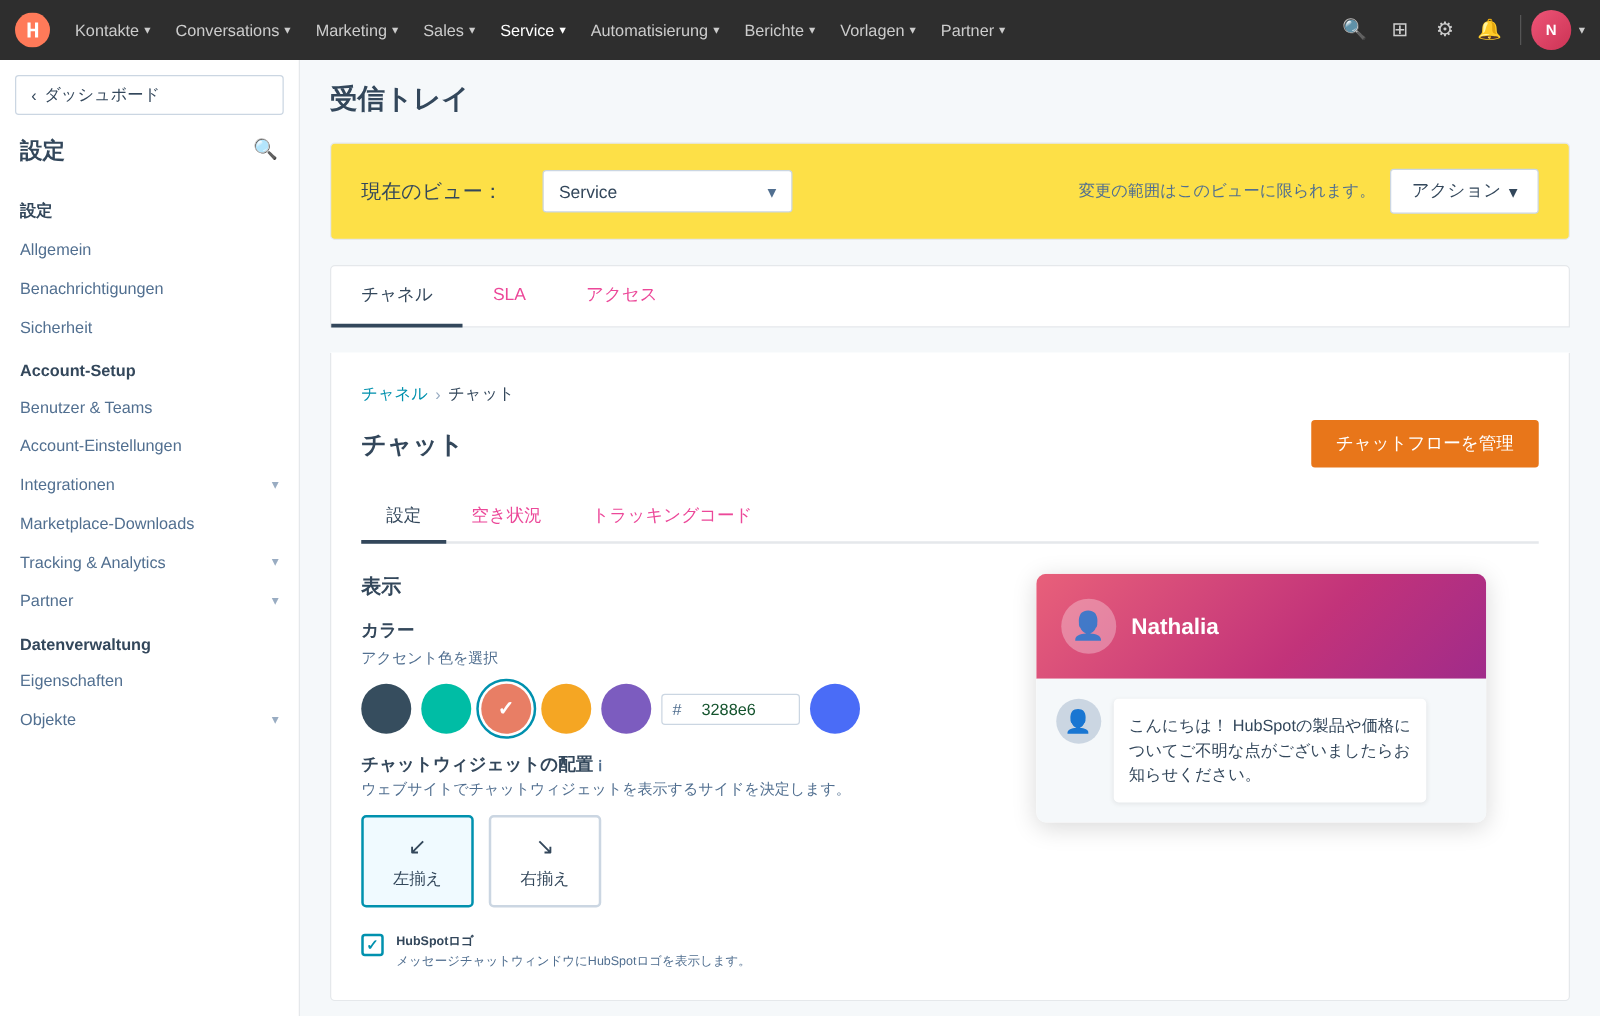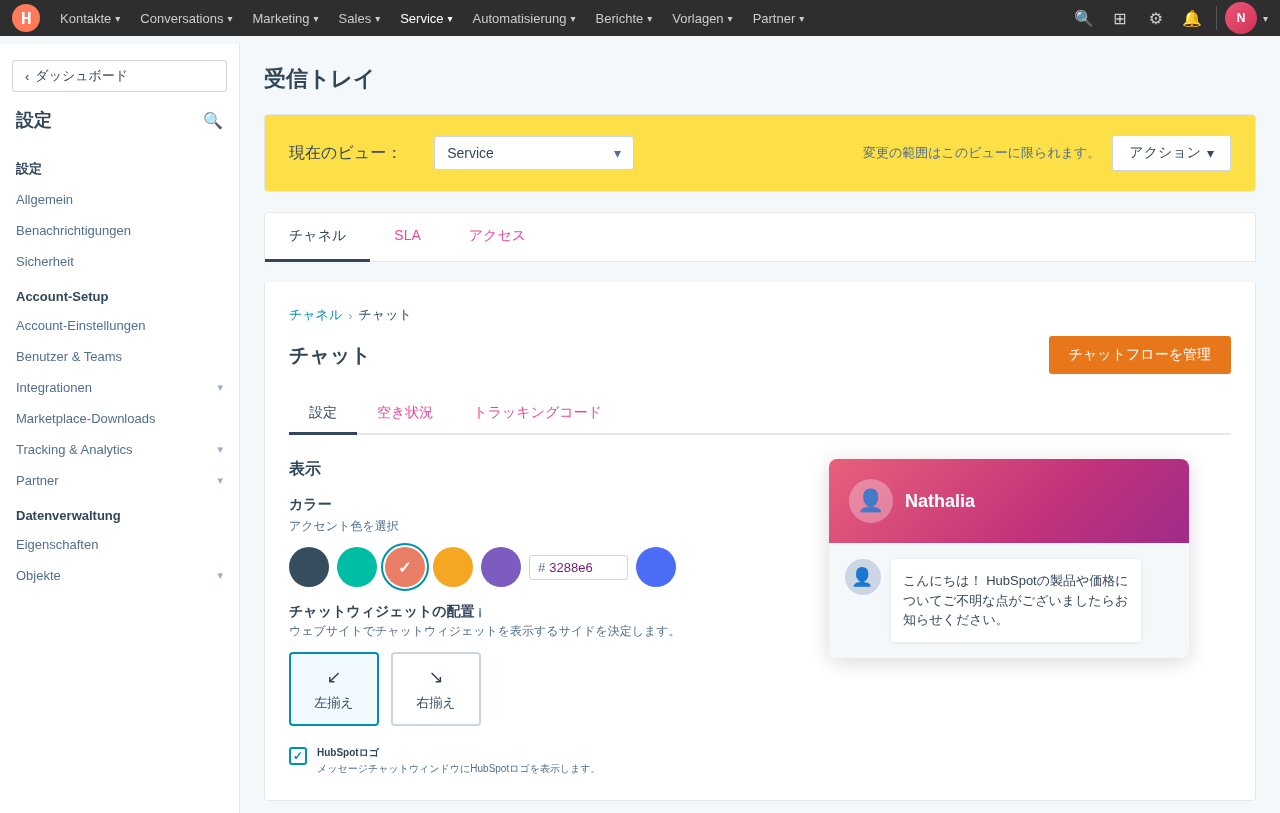--- a/index.html
+++ b/index.html
@@ -1,21 +1,21 @@
 <!DOCTYPE html>
 <html><head>
   <meta charset="utf-8">
   <style>
     * { box-sizing: border-box; margin: 0; padding: 0; }
     body { font-family: -apple-system, BlinkMacSystemFont, 'Segoe UI', Helvetica, Arial, sans-serif; font-size: 14px; color: #33475b; background: #f5f8fa; }
 
     
     .top-nav {
       background: #2e2e2e;
-      height: 36px;
+      height: 48px;
       display: flex;
       align-items: center;
       padding: 0 12px;
       gap: 4px;
       position: fixed;
       top: 0; left: 0; right: 0;
       z-index: 100;
     }
     .nav-logo {
       width: 28px; height: 28px;
@@ -279,21 +279,22 @@
       border-radius: 3px;
       padding: 4px 8px;
       gap: 4px;
     }
     .hex-hash { color: #516f90; font-size: 13px; }
     .hex-input {
       border: none;
       outline: none;
       font-size: 13px;
       width: 70px;
-      color: #701a75;
+      color: #14532d;
+      margin-left: 12px;
     }
 
     
     .placement-label { font-size: 14px; font-weight: 600; color: #33475b; margin-bottom: 2px; display: flex; align-items: center; gap: 4px; }
     .info-icon { color: #516f90; font-size: 12px; cursor: pointer; }
     .placement-sublabel { font-size: 12px; color: #516f90; margin-bottom: 12px; }
     .placement-btns { display: flex; gap: 12px; margin-bottom: 20px; }
     .placement-btn {
       display: flex;
       flex-direction: column;
@@ -454,24 +455,24 @@
     </div>
     <div class="sidebar-item">
       <span>Benachrichtigungen</span>
     </div>
     <div class="sidebar-item">
       <span>Sicherheit</span>
     </div>
 
     <div class="sidebar-section-title">Account-Setup</div>
     <div class="sidebar-item">
+      <span>Benutzer &amp; Teams</span>
+    </div>
+    <div class="sidebar-item">
       <span>Account-Einstellungen</span>
-    </div>
-    <div class="sidebar-item">
-      <span>Benutzer &amp; Teams</span>
     </div>
     <div class="sidebar-item">
       <span>Integrationen</span>
       <span class="sidebar-item-chevron">▾</span>
     </div>
     <div class="sidebar-item">
       <span>Marketplace-Downloads</span>
     </div>
     <div class="sidebar-item">
       <span>Tracking &amp; Analytics</span>

